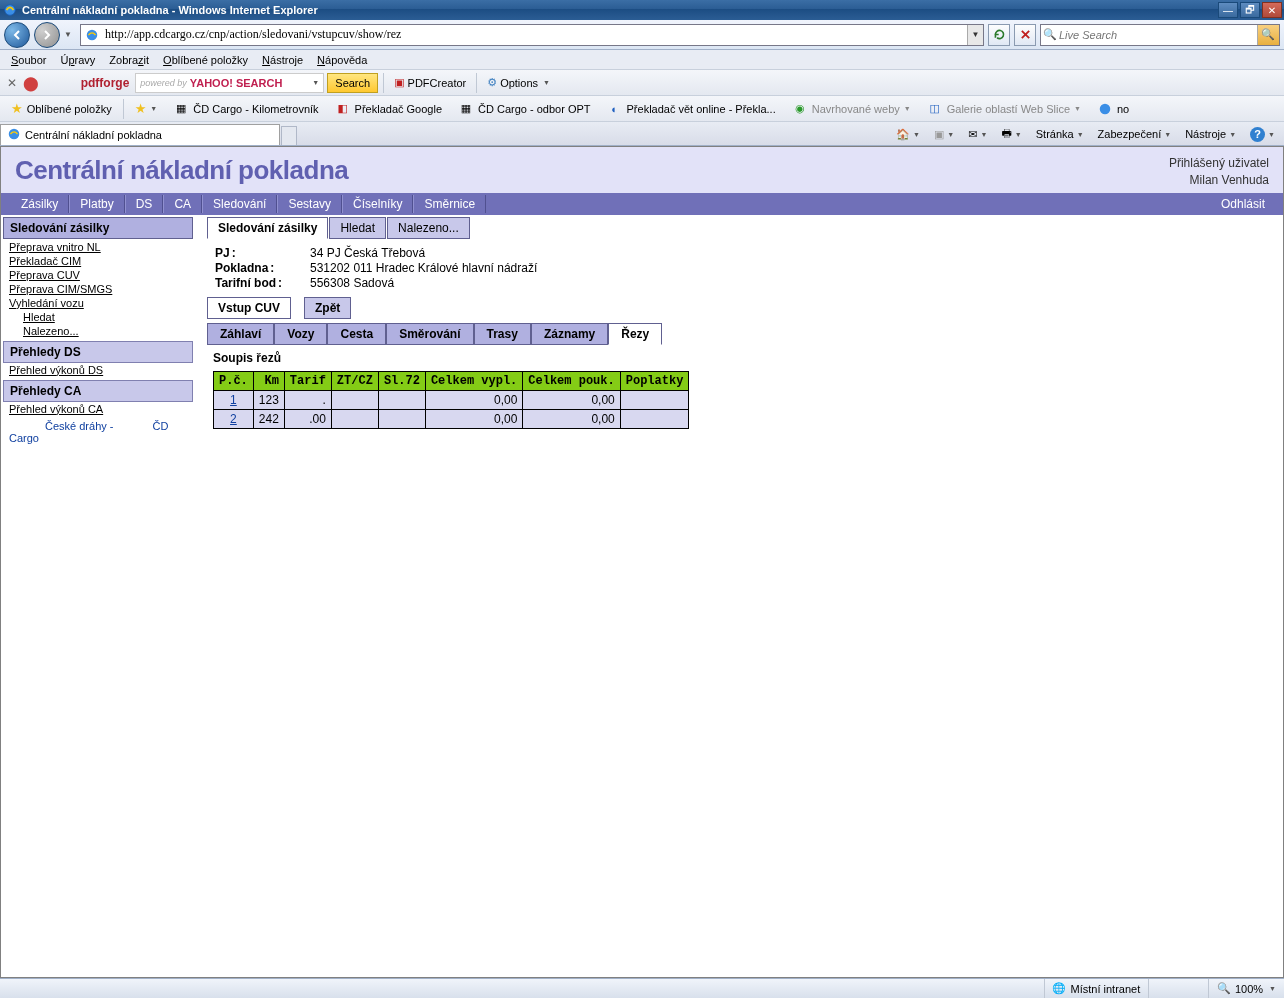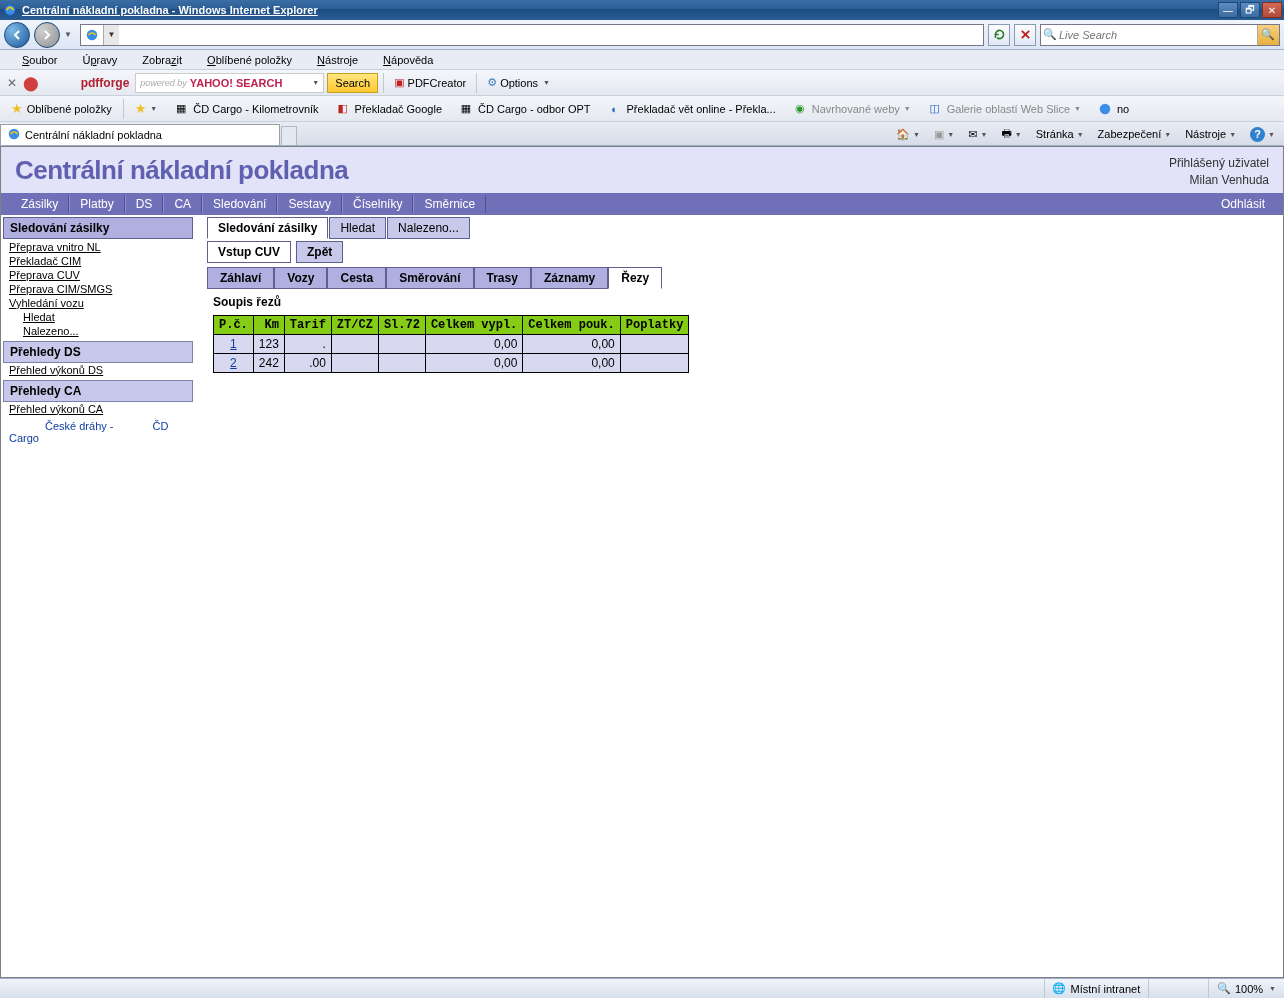--- a/index.html
+++ b/index.html
@@ -2,21 +2,21 @@
 <html><head>
 <meta charset="utf-8">
 <style>
 * { margin:0; padding:0; box-sizing:border-box; }
 body { font-family:Tahoma,Arial,sans-serif; font-size:11px; background:#fff; overflow:hidden; }
 
 
 .titlebar { height:20px; background:linear-gradient(to bottom,#3b6ea5 0%,#2b5d94 45%,#1c4d83 46%,#2b5d94 100%); color:#fff; display:flex; align-items:center; padding:0 2px; }
 .titlebar .ie-icon { width:16px; height:16px; margin-right:4px; display:inline-flex; align-items:center; justify-content:center; }
 .titlebar .ie-icon svg { width:14px; height:14px; }
-.titlebar .title { flex:1; font-weight:bold; font-size:11px;text-decoration:underline; }
+.titlebar .title { flex:1; font-weight:bold; font-size:11px; }
 .titlebar .win-btns { display:flex; gap:2px; }
 .titlebar .win-btn { width:20px; height:16px; background:linear-gradient(#5e8cc0,#3a6a9e); border:1px solid #1a4a7a; color:#fff; font-size:10px; display:flex; align-items:center; justify-content:center; cursor:pointer; }
 .titlebar .win-btn.close { background:linear-gradient(#d46a5a,#b04a3a); border-color:#803020; }
 
 
 .navrow { height:30px; background:linear-gradient(#f0f4fc,#dce6f4); border-bottom:1px solid #a0b0c8; display:flex; align-items:center; padding:2px 4px; gap:4px; }
 .nav-btn { width:26px; height:26px; border-radius:50%; background:radial-gradient(circle at 30% 30%,#7db9e8,#1e5799); display:flex; align-items:center; justify-content:center; color:#fff; cursor:pointer; border:1px solid #1a4a7a; }
 .nav-btn.fwd { background:radial-gradient(circle at 30% 30%,#d0d0d0,#909090); }
 .nav-dd { width:12px; font-size:8px; color:#555; cursor:pointer; }
 .addr-wrap { flex:1; display:flex; align-items:center; border:1px solid #778; background:#fff; height:22px; }
@@ -24,21 +24,21 @@
 .addr { flex:1; border:none; outline:none; font-size:12px; padding:0 2px; font-family:Tahoma; }
 .addr-dd { width:16px; text-align:center; background:#e8e8e8; border-left:1px solid #aaa; font-size:8px; color:#333; cursor:pointer; height:100%; display:flex; align-items:center; justify-content:center; }
 .icon-btn { width:22px; height:22px; border:1px solid #8a9ab0; background:linear-gradient(#fdfdfd,#e0e8f4); display:flex; align-items:center; justify-content:center; cursor:pointer; }
 .search-box { width:240px; display:flex; align-items:center; border:1px solid #778; background:#fff; height:22px; }
 .search-box .mag { width:18px; color:#888; display:flex; align-items:center; justify-content:center; }
 .search-box input { flex:1; border:none; outline:none; font-size:11px; color:#888; font-style:italic; }
 .search-box .go { width:22px; background:linear-gradient(#f8d080,#e8b040); border-left:1px solid #aaa; height:100%; display:flex; align-items:center; justify-content:center; cursor:pointer; }
 
 
 .menurow { height:20px; background:#e8ecf4; border-bottom:1px solid #c8d0dc; display:flex; align-items:center; padding:0 4px; }
-.menurow .mitem { padding:2px 7px; cursor:pointer;margin-left:11px; }
+.menurow .mitem { padding:2px 7px; cursor:pointer; }
 .menurow .mitem u { text-decoration:underline; }
 
 
 .tbrow { height:26px; background:linear-gradient(#f4f6fa,#e4e8f0); border-bottom:1px solid #c8d0dc; display:flex; align-items:center; padding:0 4px; gap:3px; }
 .tb-x { width:16px; color:#666; cursor:pointer; font-size:12px; text-align:center; }
 .tb-logo { color:#b02030; font-weight:bold; font-size:12px; margin:0 3px;padding-left:36px; }
 .tb-yahoo { border:1px solid #ccc; background:#fff; height:20px; padding:0 4px; display:flex; align-items:center; color:#c06070; font-size:11px; font-style:italic; }
 .tb-search { height:20px; padding:0 7px; background:linear-gradient(#ffe680,#ffc830); border:1px solid #c0a020; cursor:pointer; font-size:11px; display:flex; align-items:center; }
 .tb-sep { width:1px; height:20px; background:#c0c8d4; margin:0 2px; }
 .tb-btn { height:20px; padding:0 5px; display:flex; align-items:center; gap:3px; cursor:pointer; font-size:11px; }
@@ -86,21 +86,21 @@
 .tabstrip .t { background:#b0b0e0; padding:3px 10px; border:1px solid #606090; font-size:12px; cursor:pointer; }
 .tabstrip .t.active { background:#fff; border-bottom-color:#fff; font-weight:bold; }
 .tabstrip .t.ro { background:#c8c8ea; }
 
 .info-block { padding:4px 8px; font-size:12px; }
 .info-block .row { display:flex; margin:1px 0; }
 .info-block .lbl { font-weight:bold; width:95px; }
 .info-block .lbl::after { content:":"; padding-left:2px; }
 .info-block .val { }
 
-.subtab { display:flex; gap:5px; margin:2px 0; }
+.subtab { display:flex; gap:13px; margin:2px 0; }
 .subtab .t { background:#b0b0e0; padding:3px 10px; border:1px solid #606090; font-size:12px; cursor:pointer;font-weight:bold; }
 .subtab .t.active { background:#fff; font-weight:bold; }
 
 .inner-tabs { display:flex; gap:0; margin:4px 0 2px 0; }
 .inner-tabs .it { background:#b0b0e0; padding:3px 12px; border:1px solid #606090; font-size:12px; font-weight:bold; cursor:pointer; }
 .inner-tabs .it.active { background:#fff; border-bottom-color:#fff; }
 
 .section-title { font-weight:bold; padding:4px 6px; font-size:12px; }
 
 table.data { border-collapse:collapse; margin:2px 6px; }
@@ -145,20 +145,21 @@
       </svg>
     </div>
   <div class="nav-dd">▼</div>
   <div class="addr-wrap">
     <span class="addr-ico">
         <svg width="14" height="14" viewBox="0 0 16 16">
           <circle cx="8" cy="8" r="6" fill="#3a8ee6"></circle>
           <path d="M4 8 Q8 3 12 8" stroke="#fc0" stroke-width="1.5" fill="none"></path>
         </svg>
       </span>
+    <input class="addr" value="http://app.cdcargo.cz/cnp/action/sledovani/vstupcuv/show/rez" style="">
     <div class="addr-dd">▼</div>
   </div>
   <div class="icon-btn">
       <svg width="13" height="13" viewBox="0 0 16 16">
         <path d="M3 8a5 5 0 1 1 2 4" stroke="#2a7a2a" stroke-width="2" fill="none"></path>
         <path d="M3 12 L3 8 L7 8" stroke="#2a7a2a" stroke-width="2" fill="none"></path>
       </svg>
     </div>
   <div class="icon-btn">
       <svg width="11" height="11" viewBox="0 0 12 12">
@@ -334,20 +335,34 @@
         <div class="side-foot">
           <a>České dráhy</a><span> - </span><a>ČD Cargo</a>
         </div>
       </div>
 
       <div class="maincol">
         <div class="tabstrip">
           <div class="t active">Sledování zásilky</div>
           <div class="t ro">Hledat</div>
           <div class="t ro">Nalezeno...</div>
+        </div>
+        <div class="info-block">
+          <div class="row">
+              <span class="lbl">PJ</span>
+              <span class="val">34 PJ Česká Třebová</span>
+            </div>
+          <div class="row">
+              <span class="lbl">Pokladna</span>
+              <span class="val">531202 011 Hradec Králové hlavní nádraží</span>
+            </div>
+          <div class="row">
+              <span class="lbl">Tarifní bod</span>
+              <span class="val">556308 Sadová</span>
+            </div>
         </div>
         <div class="subtab">
           <div class="t active">Vstup CUV</div>
           <div class="t" style="background:#c8c8ea;">Zpět</div>
         </div>
         <div class="inner-tabs">
           <div class="it">Záhlaví</div>
           <div class="it">Vozy</div>
           <div class="it">Cesta</div>
           <div class="it">Směrování</div>

